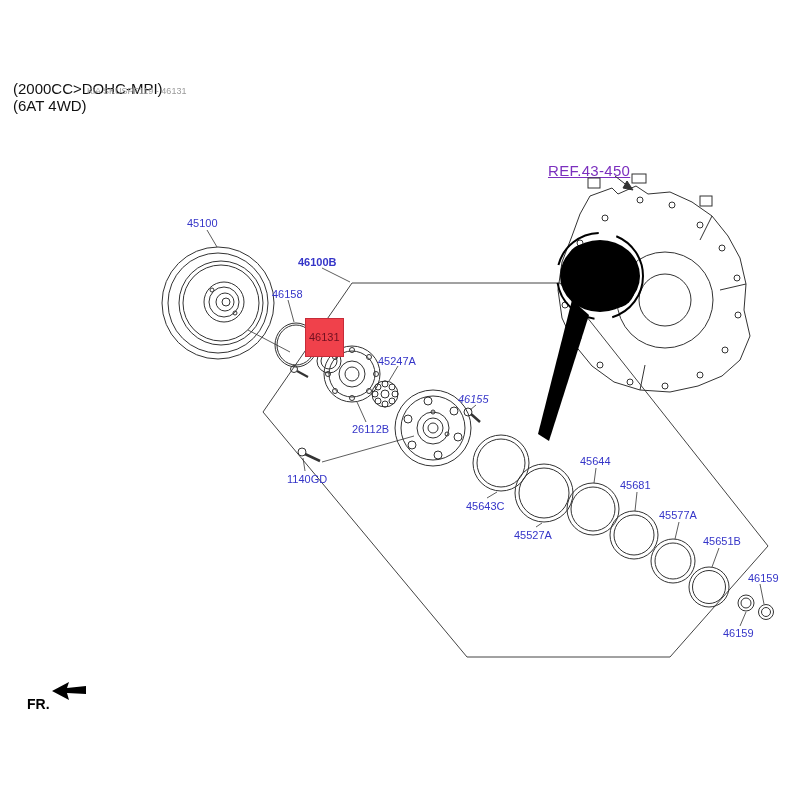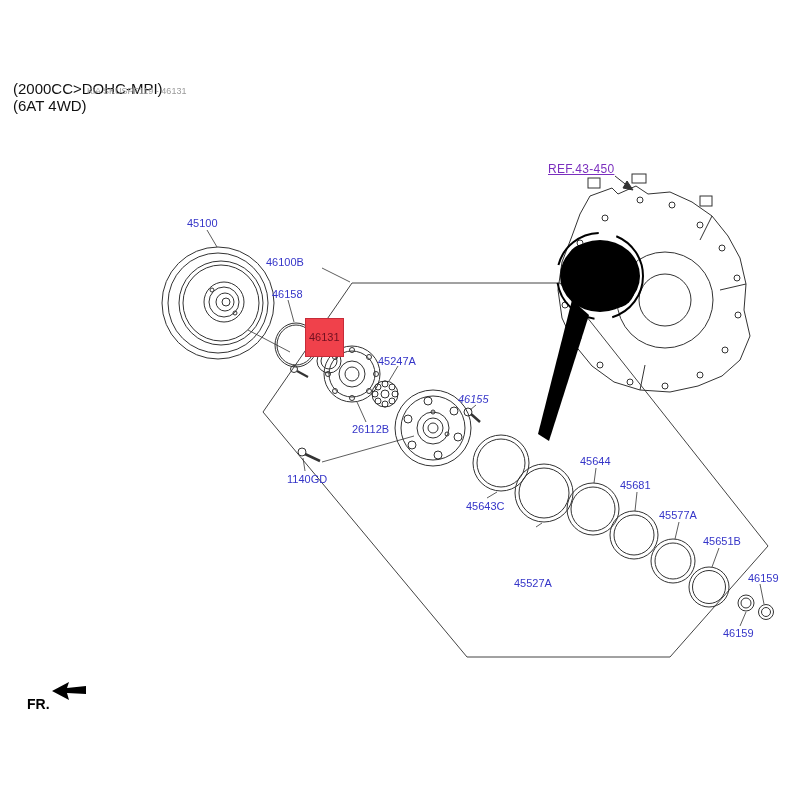--- a/index.html
+++ b/index.html
@@ -14,21 +14,21 @@
     position:absolute; font-size:11px; line-height:13px;
     color:var(--part-label-color,#3535c8); white-space:nowrap; cursor:pointer;
   }
   .part-label.highlighted {
     background:var(--highlight-bg,#f0414b);
     color:var(--highlight-text,#701020);
     padding:12px 3px;
     box-shadow:0 0 0 1px #c62b38;
   }
   .ref-label {
-    position:absolute; left:548px; top:162px; font-size:12px;
+    position:absolute; left:548px; top:162px; font-size:15px;
     color:var(--ref-color,#7b2fbe); text-decoration:underline;
     letter-spacing:0.3px; cursor:pointer; white-space:nowrap;
   }
   .fr-label {
     position:absolute; left:27px; top:696px; font-size:14px; font-weight:bold; color:#000;
   }
 </style>
 </head>
 <body>
 
@@ -225,28 +225,28 @@
     <polygon points="633,190 623,188 627,181"></polygon>
   </g>
 
   <g fill="#000">
     <polygon points="52,691 69,682 67,688 86,686 86,694 67,693 69,700"></polygon>
   </g>
 </svg>
 
 <div id="part-labels">
     <div class="part-label" style="left: 187px; top: 217px;">45100</div>
-    <div class="part-label" style="left: 266px; top: 256px;">46100B</div>
+    <div class="part-label" style="left: 298px; top: 256px; font-weight: bold;">46100B</div>
     <div class="part-label" style="left: 272px; top: 288px;">46158</div>
     <div class="part-label highlighted" style="left: 306px; top: 319px;">46131</div>
     <div class="part-label" style="left: 378px; top: 355px;">45247A</div>
     <div class="part-label" style="left: 352px; top: 423px;">26112B</div>
     <div class="part-label" style="left: 458px; top: 393px; font-style: italic;">46155</div>
     <div class="part-label" style="left: 287px; top: 473px;">1140GD</div>
     <div class="part-label" style="left: 466px; top: 500px;">45643C</div>
-    <div class="part-label" style="left: 514px; top: 529px; margin-top: 48px;">45527A</div>
+    <div class="part-label" style="left: 514px; top: 529px;">45527A</div>
     <div class="part-label" style="left: 580px; top: 455px;">45644</div>
     <div class="part-label" style="left: 620px; top: 479px;">45681</div>
     <div class="part-label" style="left: 659px; top: 509px;">45577A</div>
     <div class="part-label" style="left: 703px; top: 535px;">45651B</div>
     <div class="part-label" style="left: 748px; top: 572px;">46159</div>
     <div class="part-label" style="left: 723px; top: 627px;">46159</div>
   </div>
 
 </body></html>

